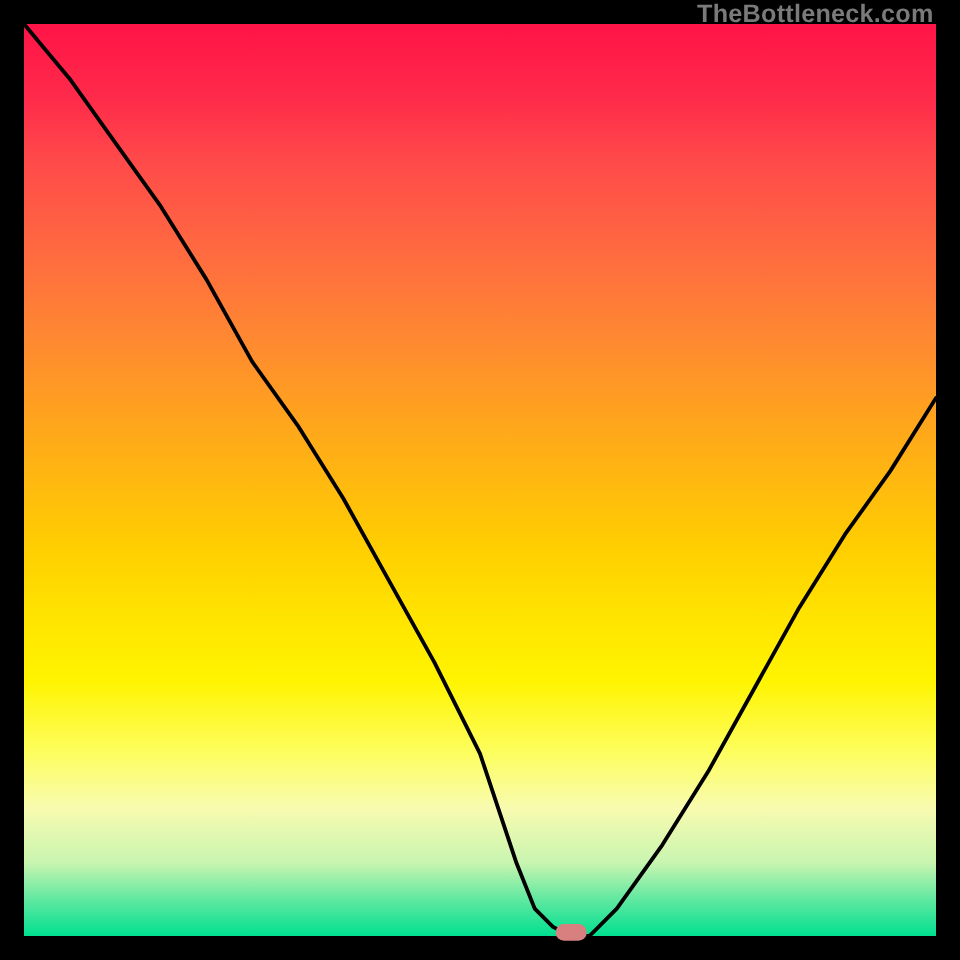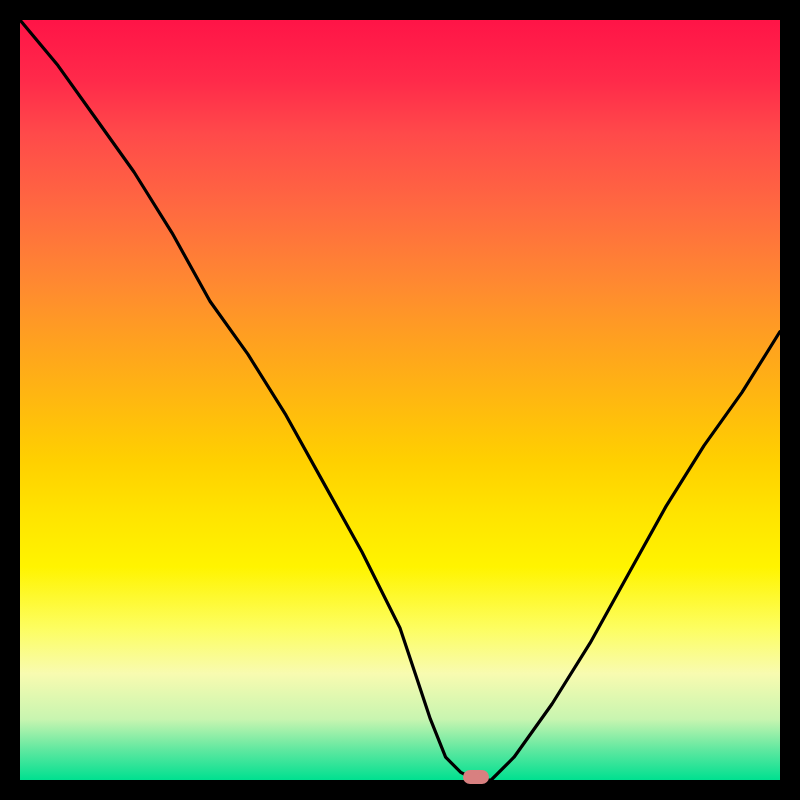--- a/index.html
+++ b/index.html
@@ -57,20 +57,21 @@
     width: 26px;
     height: 14px;
     background: #d88080;
     border-radius: 7px;
   }
 </style>
 </head>
 <body>
 
 <div class="chart-container">
+  <div class="watermark">TheBottleneck.com</div>
 
   <div class="plot-area">
     <svg class="curve" viewBox="0 0 760 760" preserveAspectRatio="none">
       <path id="curve-path" fill="none" stroke="#000" stroke-width="3.2" stroke-linecap="round" stroke-linejoin="round" d="M0.0 0.0 L38.0 45.6 L76.0 98.8 L114.0 152.0 L152.0 212.8 L190.0 281.2 L228.0 334.4 L266.0 395.2 L304.0 463.6 L342.0 532.0 L380.0 608.0 L395.2 653.6 L410.4 699.2 L425.6 737.2 L440.8 752.4 L456.0 760.0 L471.2 760.0 L494.0 737.2 L532.0 684.0 L570.0 623.2 L608.0 554.8 L646.0 486.4 L684.0 425.6 L722.0 372.4 L760.0 311.6"></path>
     </svg>
     <div class="marker" id="marker" style="left: 443px; top: 750px;"></div>
   </div>
 </div>
 
 </body></html>

